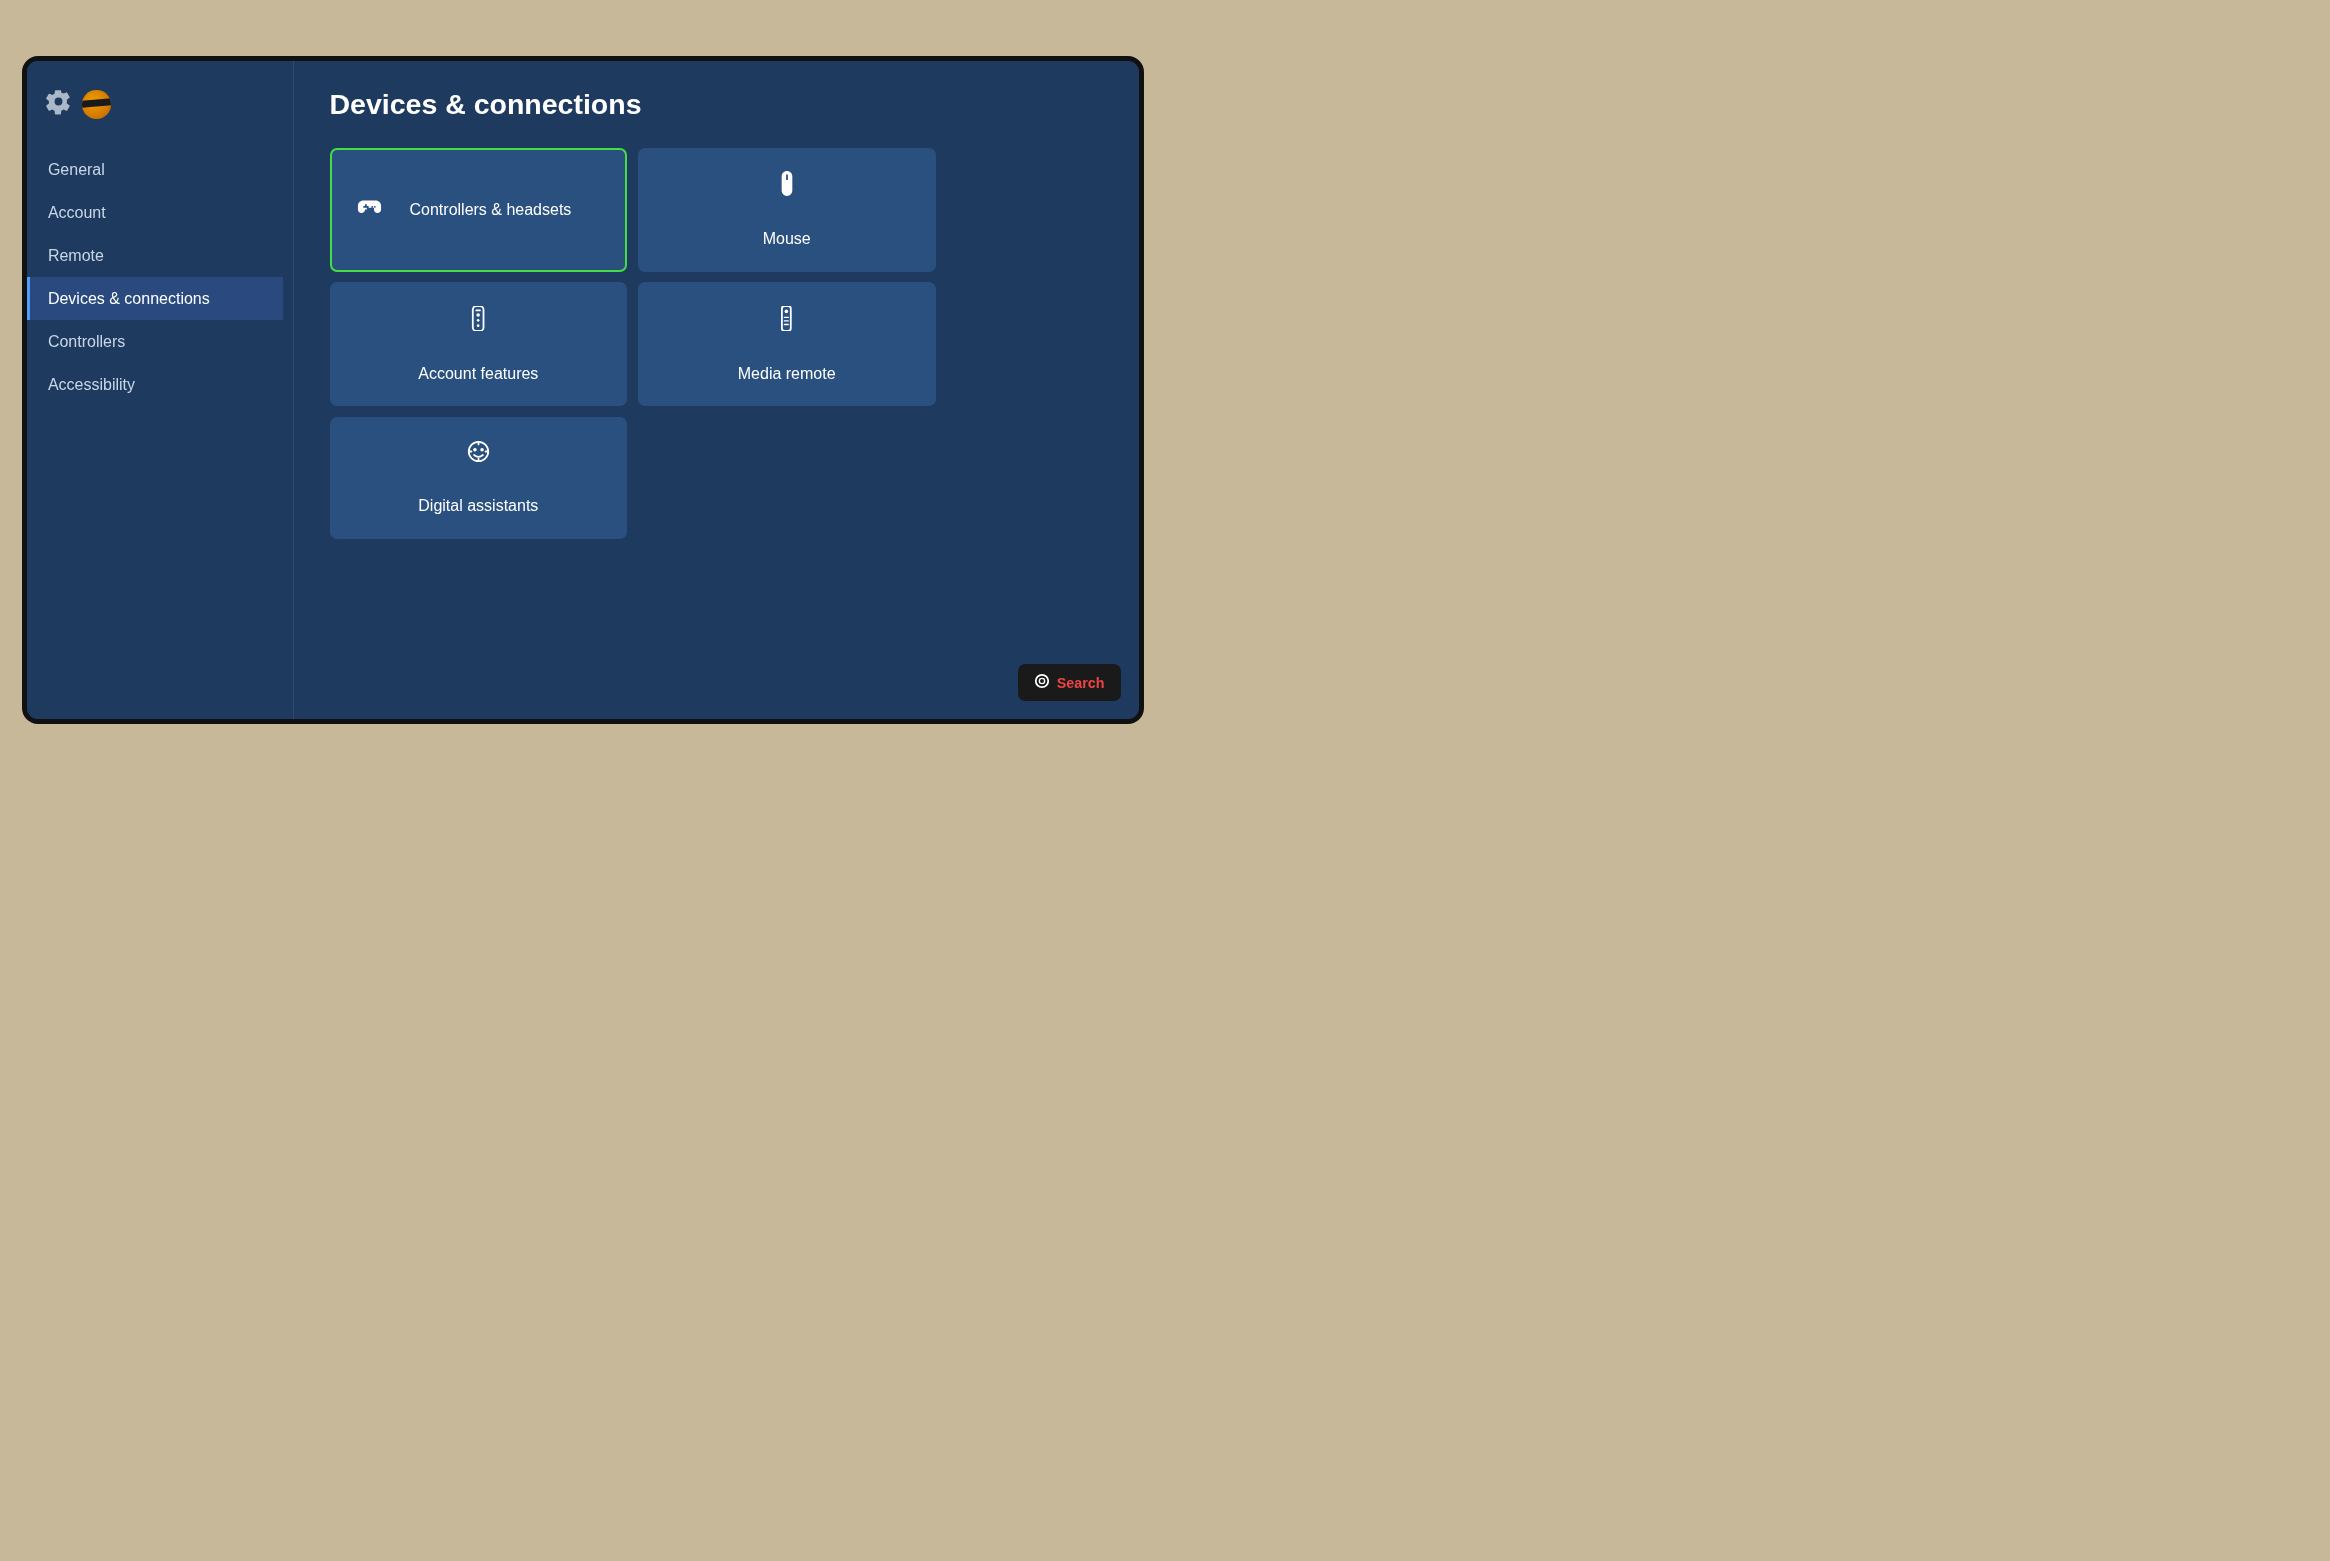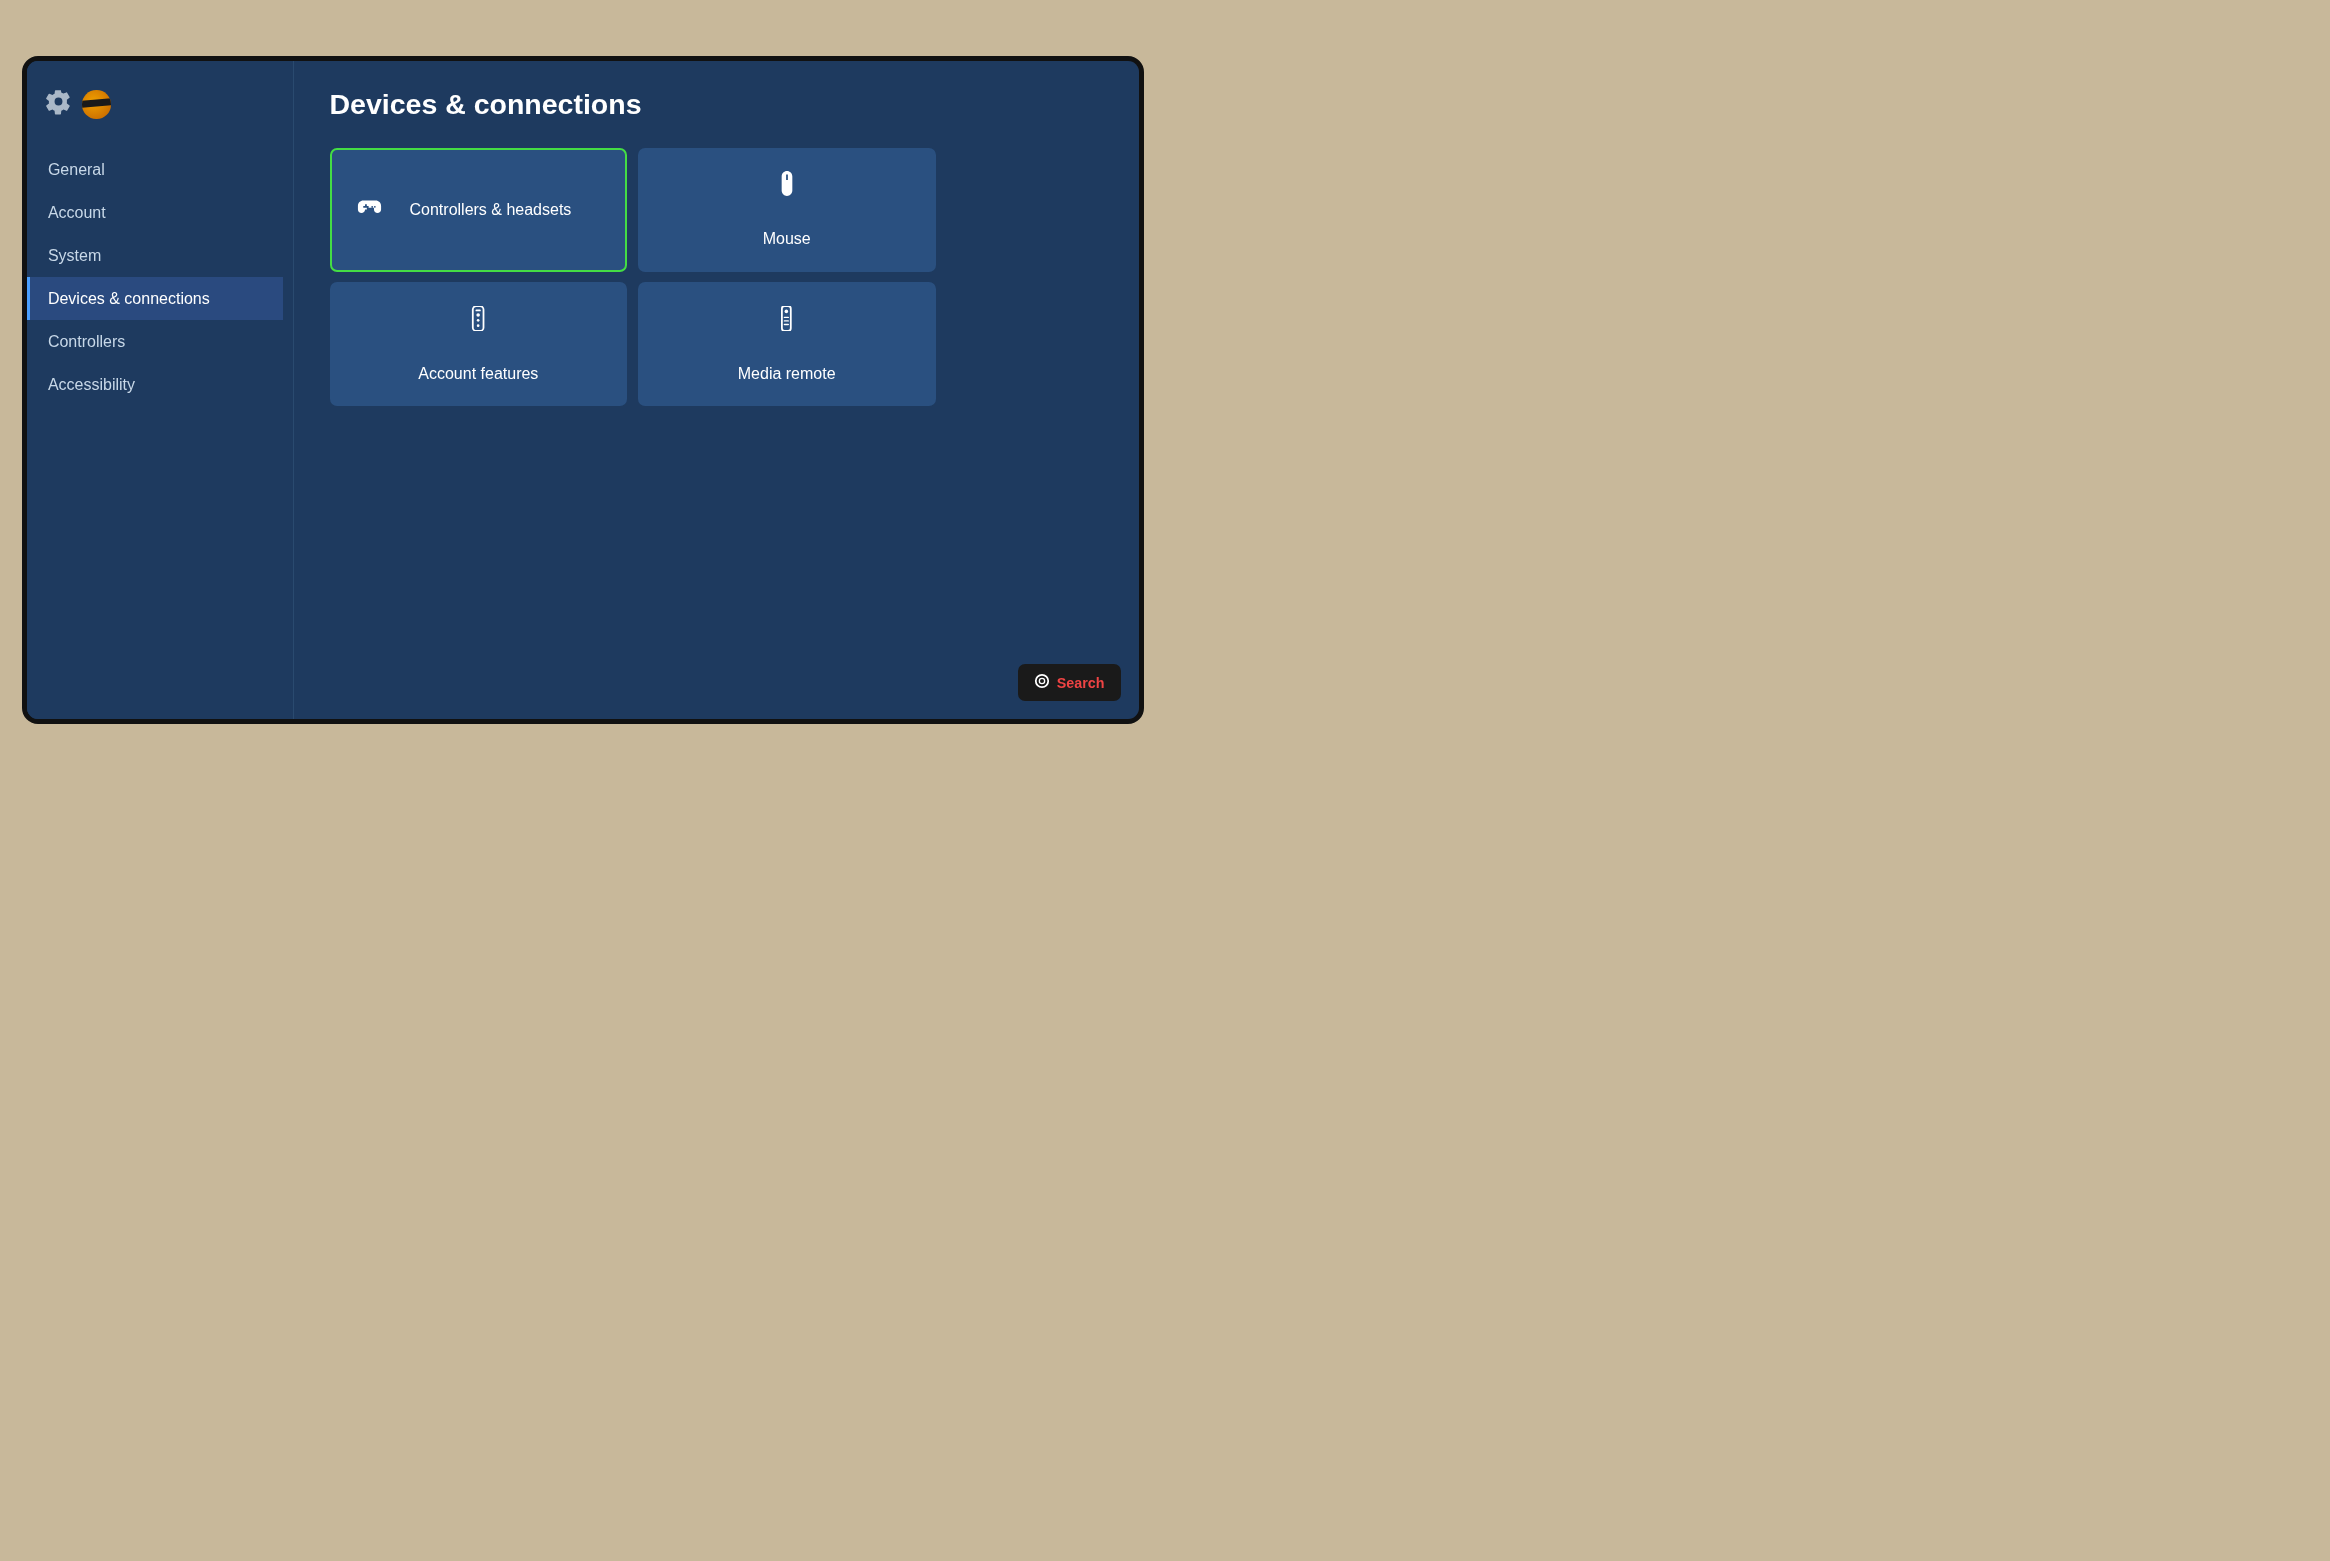--- a/index.html
+++ b/index.html
@@ -214,21 +214,21 @@
       </div>
 
       <nav class="sidebar-nav">
         <div class="nav-item">
           <span>General</span>
         </div>
         <div class="nav-item">
           <span>Account</span>
         </div>
         <div class="nav-item">
-          <span>System</span>
+          <span>Remote</span>
         </div>
         <div class="nav-item active">
           <span>Devices &amp; connections</span>
         </div>
         <div class="nav-item">
           <span>Controllers</span>
         </div>
         <div class="nav-item">
           <span>Accessibility</span>
         </div>
@@ -277,20 +277,32 @@
               <rect x="1" y="0" width="10" height="28" rx="3" ry="3" fill="none" stroke="white" stroke-width="2"></rect>
               <circle cx="6" cy="6" r="2" fill="white"></circle>
               <rect x="3" y="12" width="6" height="1.5" rx="1" fill="white"></rect>
               <rect x="3" y="16" width="6" height="1.5" rx="1" fill="white"></rect>
               <rect x="3" y="20" width="6" height="1.5" rx="1" fill="white"></rect>
             </svg>
           </span>
           <span class="grid-item-label">Media remote</span>
         </div>
 
+        <div class="grid-item full-left">
+          <span class="grid-item-icon">
+            <svg width="23" height="23" viewBox="0 0 26 26" fill="white">
+              <circle cx="13" cy="13" r="11" fill="none" stroke="white" stroke-width="2"></circle>
+              <circle cx="9" cy="11" r="2" fill="white"></circle>
+              <circle cx="17" cy="11" r="2" fill="white"></circle>
+              <path d="M8 17 Q13 21 18 17" fill="none" stroke="white" stroke-width="2" stroke-linecap="round"></path>
+              <path d="M13 2 L13 5 M2 13 L5 13 M21 13 L24 13 M13 21 L13 24" stroke="white" stroke-width="2" stroke-linecap="round"></path>
+            </svg>
+          </span>
+          <span class="grid-item-label">Digital assistants</span>
+        </div>
 
       </div>
 
       <div class="search-btn">
         <span class="search-btn-icon">
           <svg width="16" height="16" viewBox="0 0 18 18" fill="white">
             <circle cx="9" cy="9" r="7" fill="none" stroke="white" stroke-width="2"></circle>
             <circle cx="9" cy="9" r="3" fill="none" stroke="white" stroke-width="1.5"></circle>
           </svg>
         </span>

